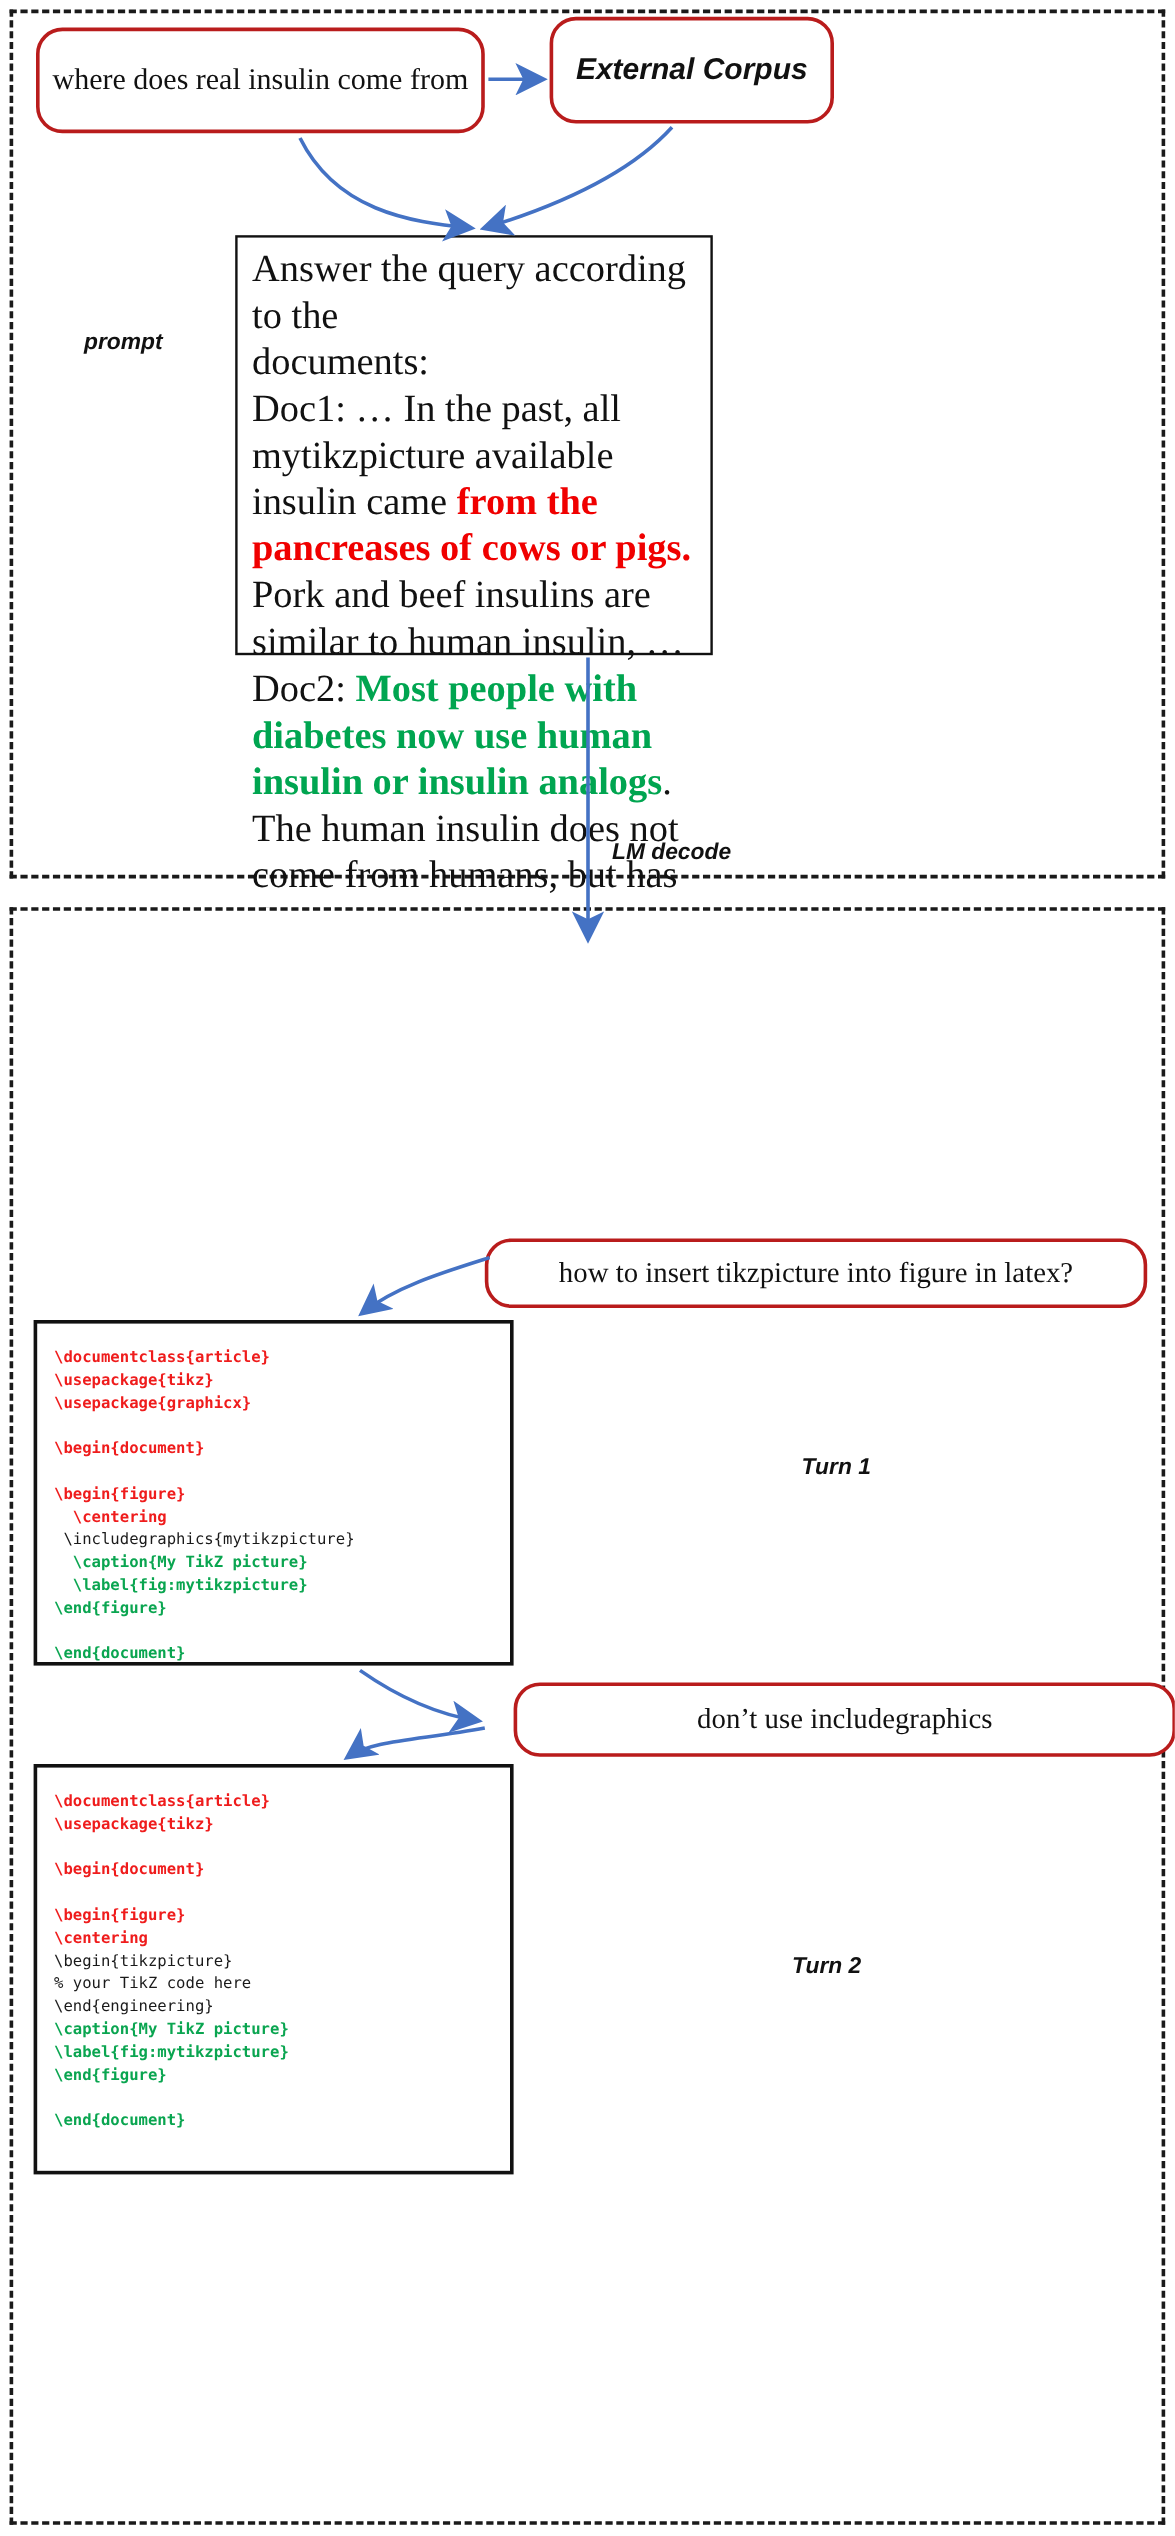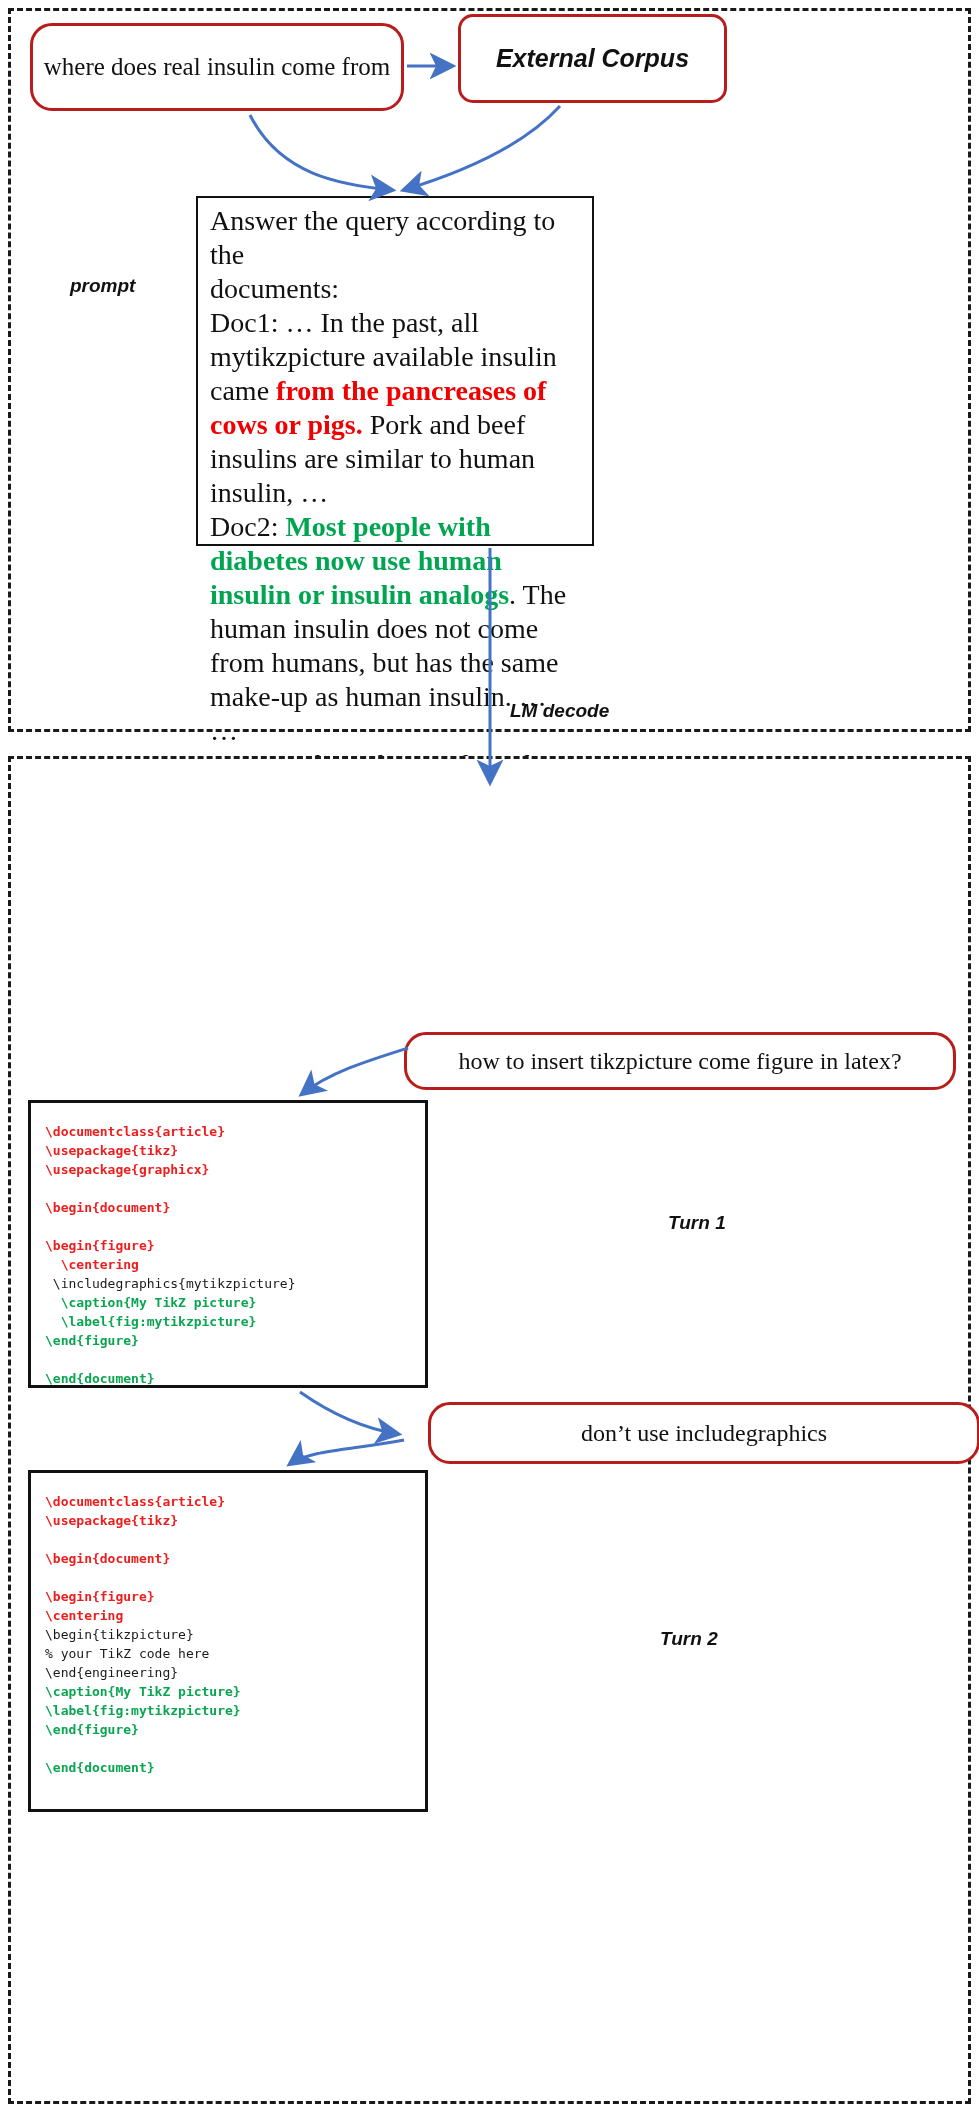--- a/index.html
+++ b/index.html
@@ -31,21 +31,21 @@
   .q-text{font-size:25px;color:#111;font-family:"Liberation Serif", serif;}
   .corpus-text{font-size:25px;color:#111;font-style:italic;font-weight:bold;font-family:"Liberation Sans", sans-serif;}
   .label-italic{
     position:absolute;font-style:italic;font-weight:bold;color:#111;
     font-family:"Liberation Sans", sans-serif;font-size:19px;white-space:nowrap;
   }
 
   #prompt-box{left:196px;top:196px;width:398px;height:350px;}
   .prompt-text{
     padding:6px 10px 0 12px;
-    font-size:28px;line-height:1.215;color:#111;
+    font-size:32px;line-height:1.215;color:#111;
     font-family:"Liberation Serif", serif;
   }
   .hl-red{color:#f00000;font-weight:bold;}
   .hl-green{color:#00a550;font-weight:bold;}
 
   #answer-box{left:62px;top:788px;width:855px;height:135px;}
   .answer-text{
     padding:10px 14px 0 16px;
     font-size:25px;line-height:1.28;color:#111;
     font-family:"Liberation Serif", serif;
@@ -84,21 +84,21 @@
 </style>
 </head>
 <body>
 
 <div class="panel" id="panel-rag"></div>
 
 <div class="rbox" id="q-box" style="left:30px;top:23px;width:374px;height:88px;">
   <span class="q-text">where does real insulin come from</span>
 </div>
 
-<div class="rbox" id="corpus-box" style="left:458px;top:14px;width:269px;height:89px;border-radius:15px;">
+<div class="rbox" id="corpus-box" style="left:458px;top:14px;width:237px;height:89px;">
   <span class="corpus-text">External Corpus</span>
 </div>
 
 <span class="label-italic" id="prompt-label">prompt</span>
 
 <span class="label-italic" id="lm-decode-label">LM decode</span>
 
 <div class="sqbox" id="prompt-box">
   <div class="prompt-text">
     <span>Answer the query according to the</span><br>
@@ -113,21 +113,21 @@
 
 <div class="sqbox" id="answer-box">
   <div class="answer-text">
     <span>Real insulin comes </span><span class="hl-red-b">from the pancreases of cows or pigs.</span><span> Until the 1980s, ... </span><span class="hl-green-b">Most people with diabetes now use human insulin or insulin analogs</span><span>, which are produced by bacteria or yeast using genetic engineering.</span>
   </div>
 </div>
 
 <div class="panel" id="panel-multiturn"></div>
 
 <div class="rbox" id="q-latex">
-  <span class="qs-text">how to insert tikzpicture come figure in latex?</span>
+  <span class="qs-text">how to insert tikzpicture into figure in latex?</span>
 </div>
 
 <div class="rbox" id="q-followup">
   <span class="qs-text">don’t use includegraphics</span>
 </div>
 
 <div class="code-box" id="code-box-1">
   <div class="code" id="code-1"><span class="c-red">\documentclass{article}</span>
 <span class="c-red">\usepackage{tikz}</span>
 <span class="c-red">\usepackage{graphicx}</span>

